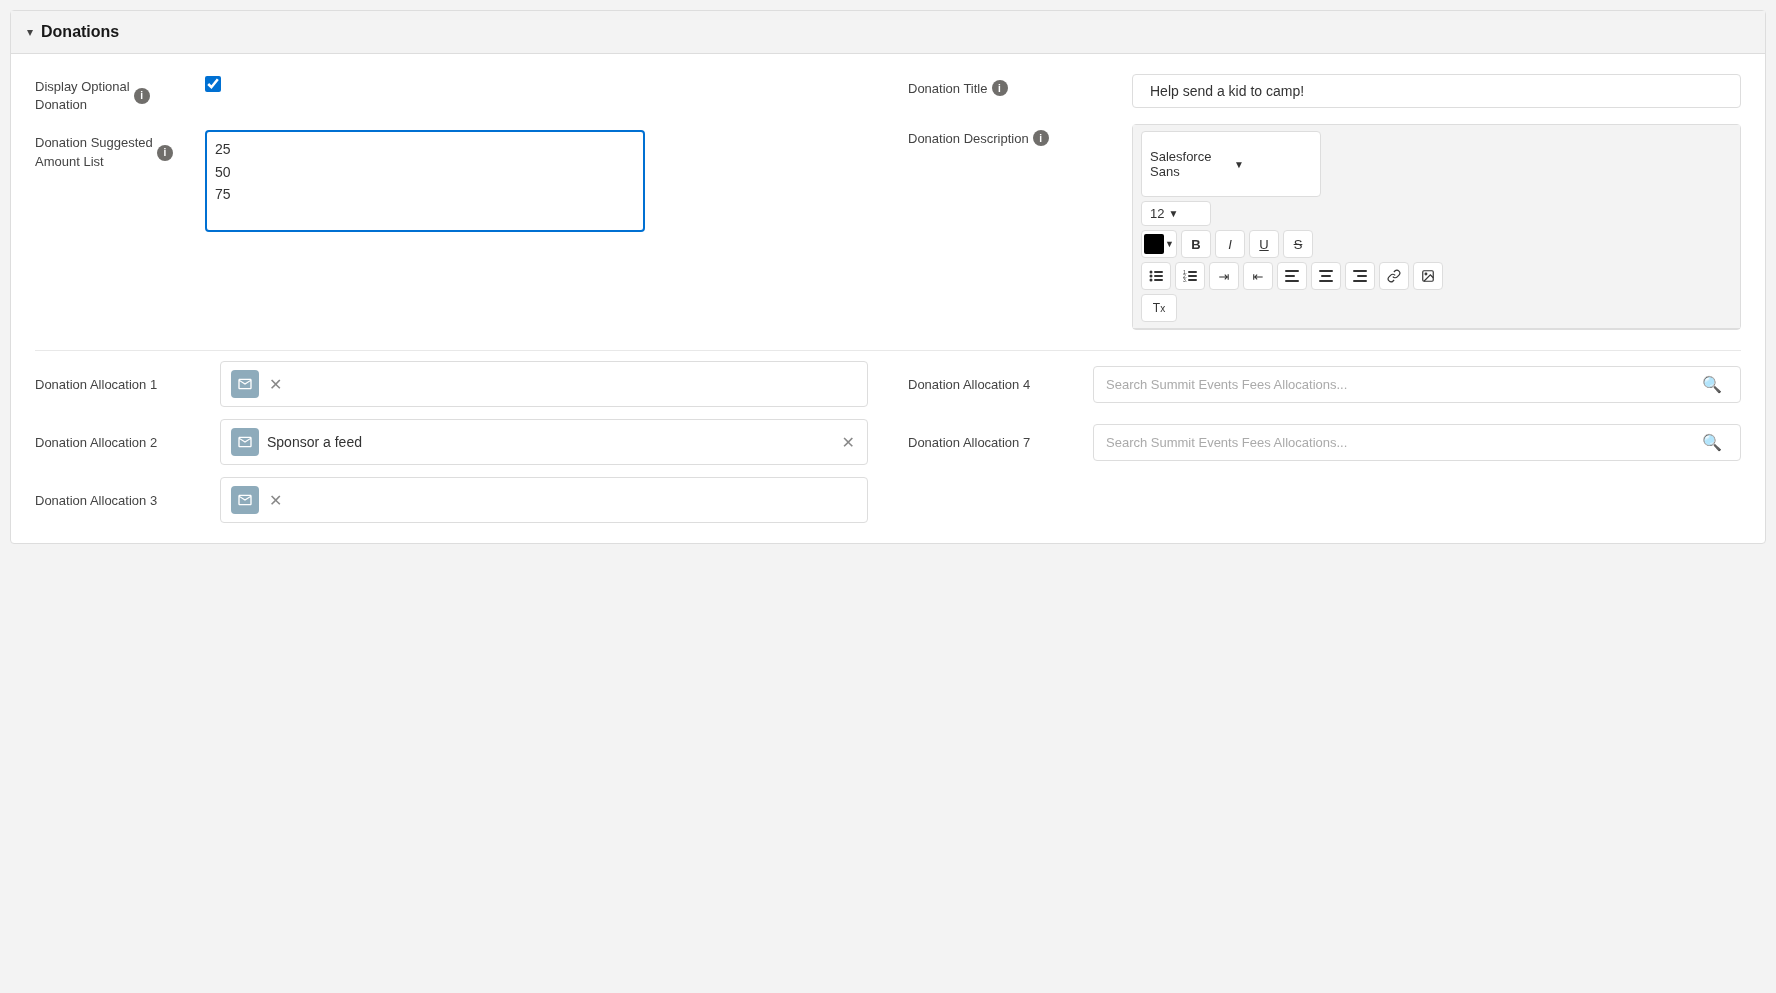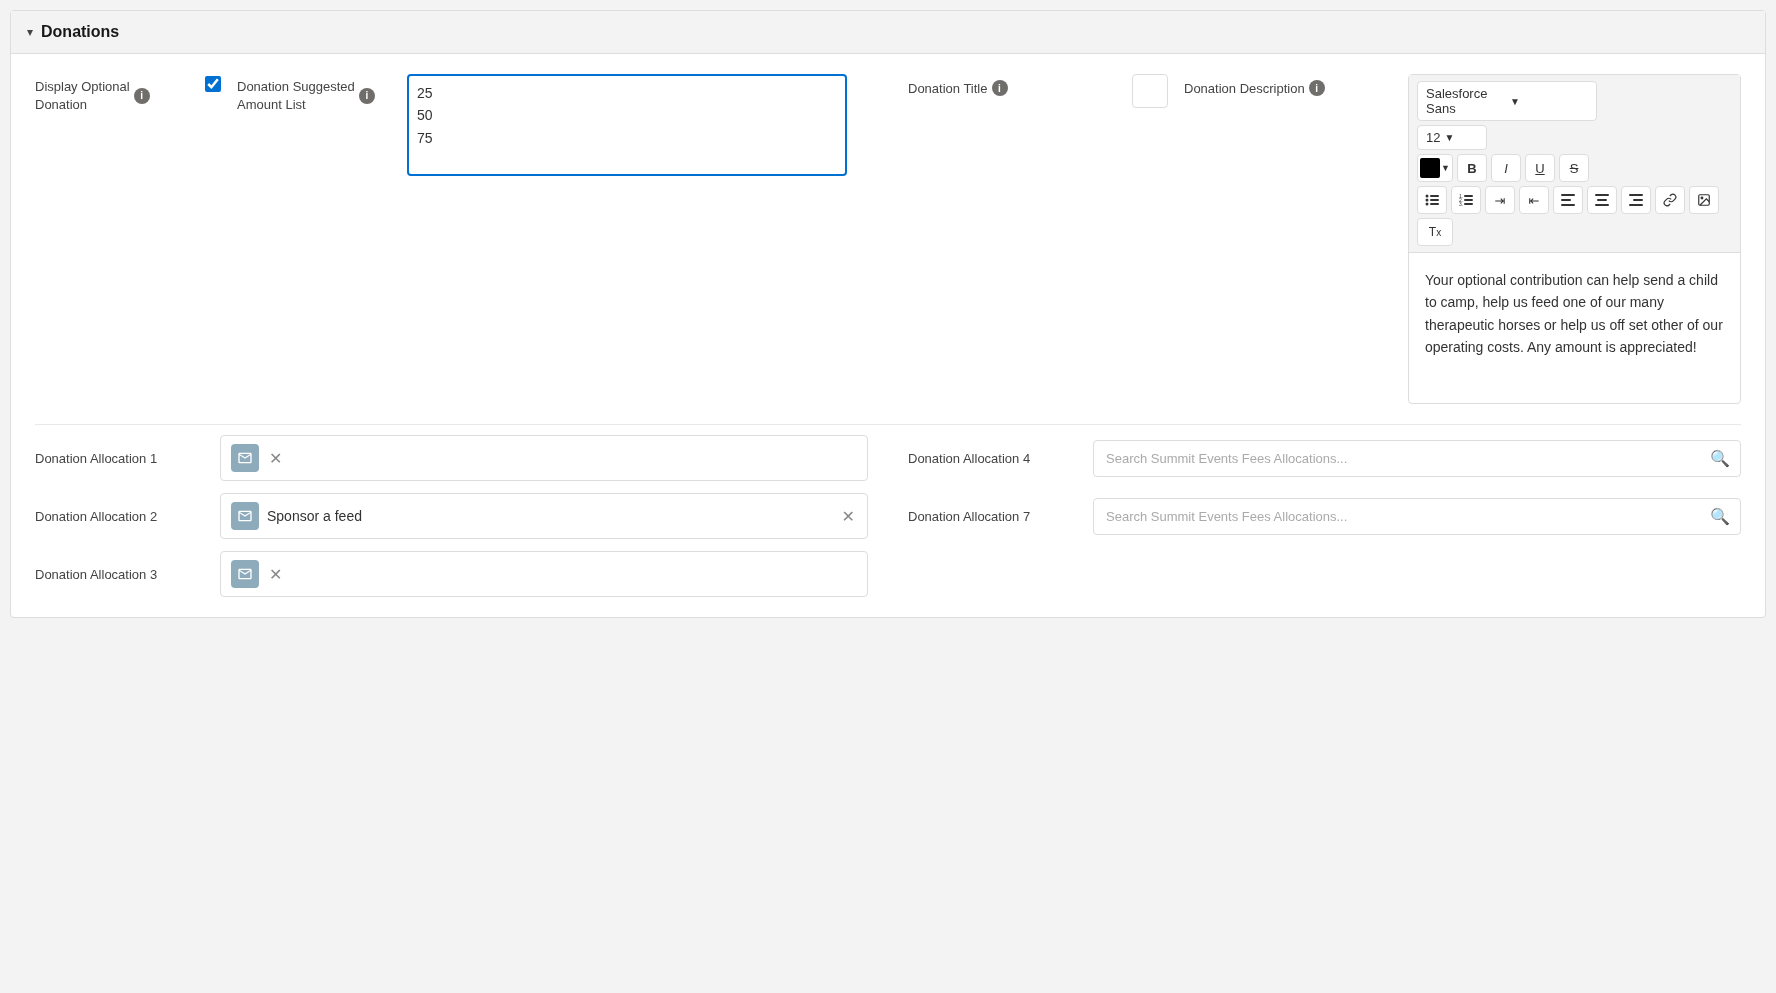--- a/index.html
+++ b/index.html
@@ -39,21 +39,21 @@
 
     .panel-body {
       padding: 20px 24px;
       display: grid;
       grid-template-columns: 1fr 1fr;
       gap: 20px 40px;
     }
 
     .left-col, .right-col {
       display: flex;
-      flex-direction: row;
+      flex-direction: column;
       gap: 16px;
     }
 
     .form-row {
       display: flex;
       align-items: flex-start;
       gap: 10px;
     }
 
     .form-label {
@@ -144,21 +144,21 @@
 
     .rte-toolbar-row {
       display: flex;
       align-items: center;
       gap: 4px;
     }
 
     .rte-font-select {
       border: 1px solid #ddd;
       border-radius: 4px;
-      padding: 4px 8px;
+      padding: 17px 8px;
       font-size: 13px;
       background: #fff;
       cursor: pointer;
       display: flex;
       align-items: center;
       gap: 6px;
       min-width: 180px;
     }
 
     .rte-font-select span {
@@ -284,21 +284,21 @@
       color: #888;
       cursor: pointer;
       font-size: 16px;
       padding: 0 2px;
     }
 
     .allocation-search {
       flex: 1;
       border: 1px solid #ddd;
       border-radius: 4px;
-      padding: 8px 10px 8px 12px;
+      padding: 8px 18px 8px 12px;
       font-size: 14px;
       font-family: inherit;
       background: #fff;
       display: flex;
       align-items: center;
       gap: 8px;
     }
 
     .search-placeholder {
       flex: 1;
@@ -475,23 +475,20 @@
                   </svg>
                 </div>
               </div>
 
               <div class="rte-toolbar-row">
                 <div class="rte-btn" title="Clear Formatting" style="width:36px;font-size:12px;">
                   T<sub>x</sub>
                 </div>
               </div>
             </div>
-            <div class="rte-content">
-              <p>Your optional contribution can help send a child to camp, help us feed one of our many therapeutic horses or help us off set other of our operating costs. Any amount is appreciated!</p>
-            </div>
           </div>
         </div>
       </div>
     </div>
 
     <div class="allocation-section">
 
       <div class="allocation-row">
         <div class="allocation-label">Donation Allocation 1</div>
         <div class="allocation-field">

